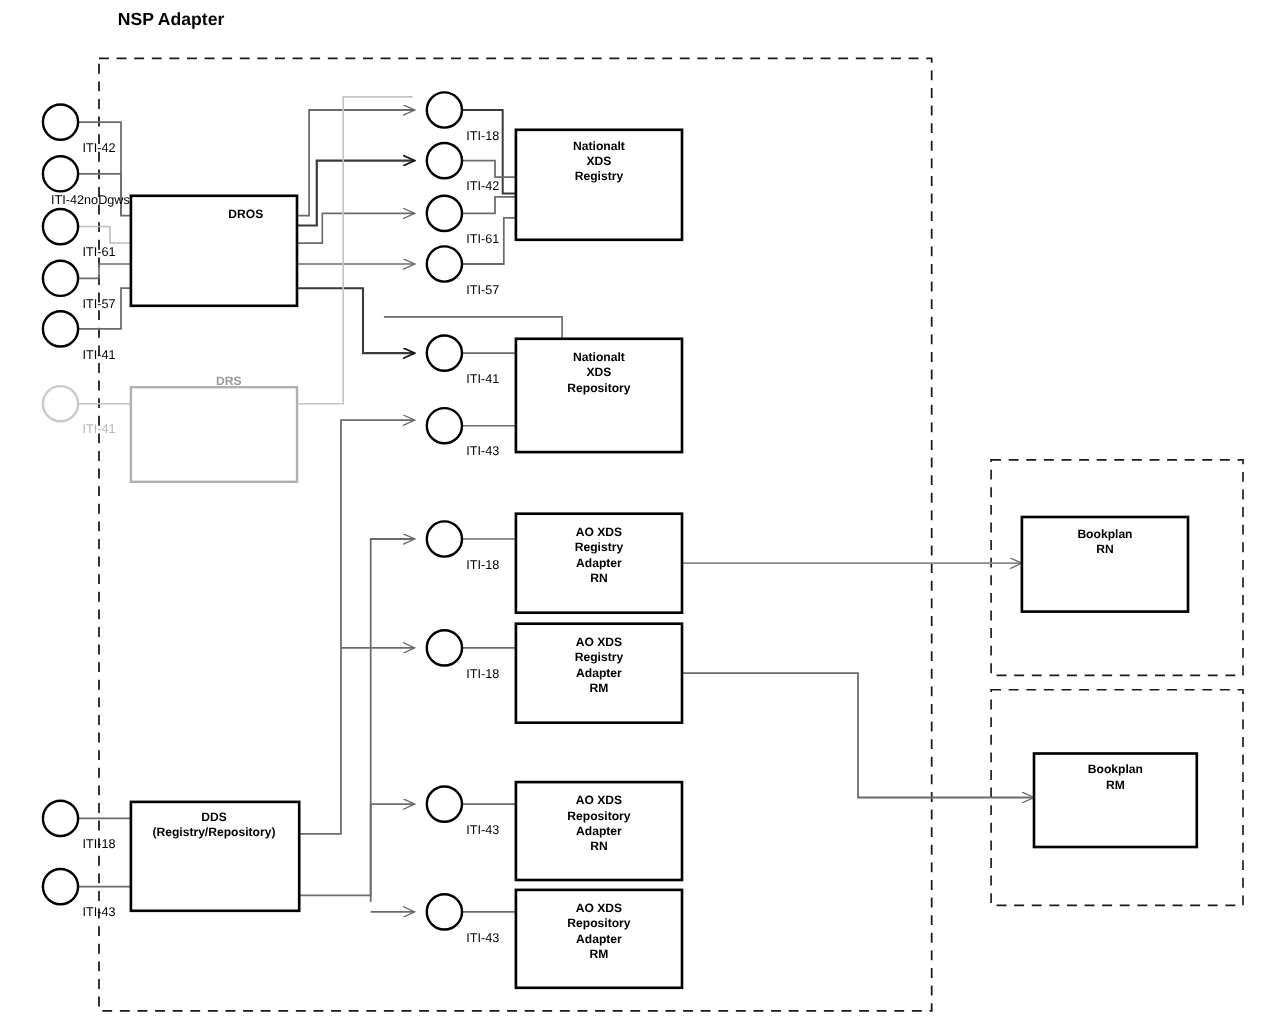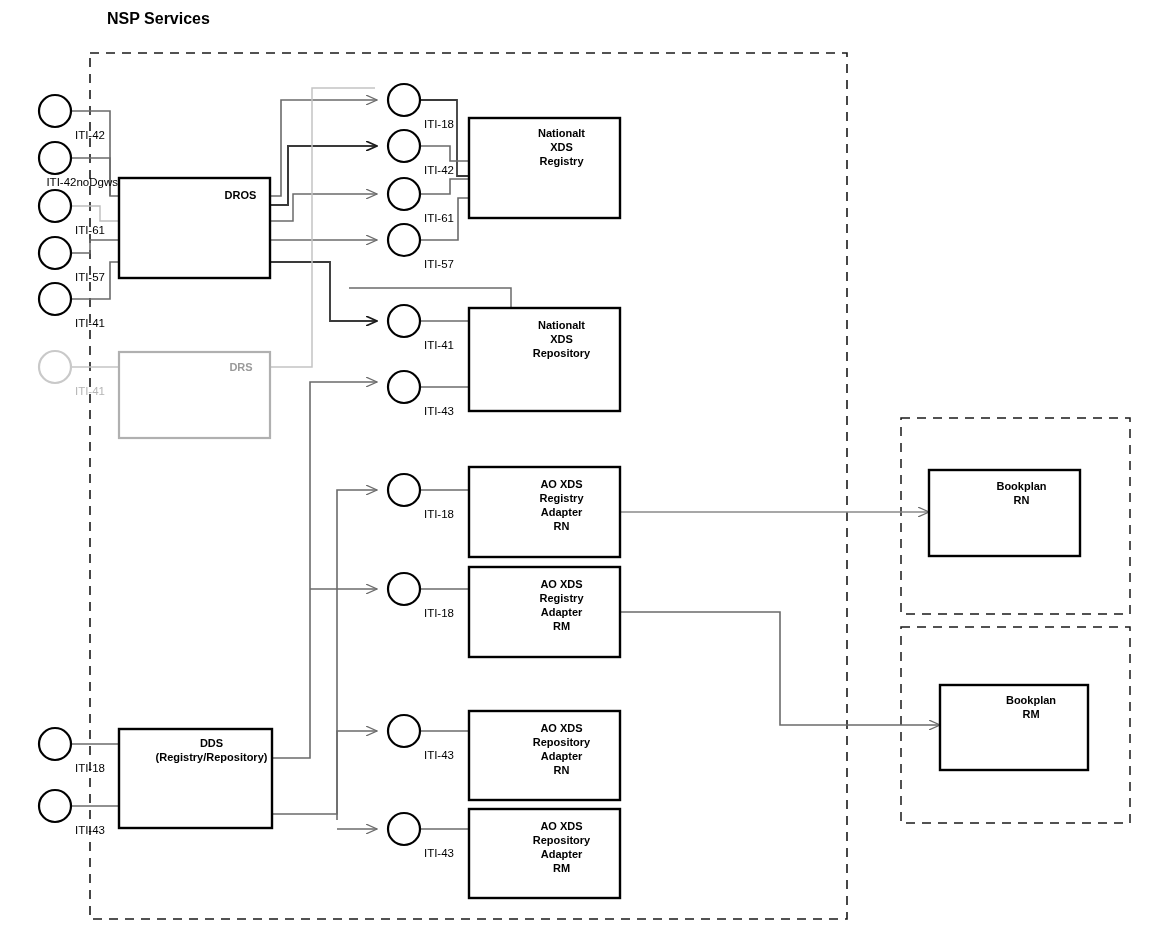--- a/index.html
+++ b/index.html
@@ -30,38 +30,37 @@
   }
   .boxlabel {
     position: absolute;
     font-size: 11px;
     font-weight: bold;
     color: #000000;
     text-align: center;
     line-height: 14px;
     white-space: pre-line;
     pointer-events: none;
-    padding-left: 17px;
   }
   .boxlabel.muted { color: #9a9a9a; }
   .circlelabel {
     position: absolute;
     font-size: 11.5px;
     color: #000000;
     text-align: right;
     white-space: nowrap;
   }
   .circlelabel.muted { color: #b5b5b5; }
 </style>
 </head>
 <body>
 
 <div id="canvas">
 
-  <div class="title" style="left:107px; top:10px;">NSP Services</div>
+  <div class="title" style="left:107px; top:10px;">NSP Adapter</div>
 
   <svg id="wires" viewBox="0 0 1150 939" xmlns="http://www.w3.org/2000/svg">
     <defs>
       <marker id="ah-mid" markerWidth="12" markerHeight="10" refX="11" refY="5" orient="auto" markerUnits="userSpaceOnUse">
         <path d="M0,0 L11,5 L0,10" fill="none" stroke="#6b6b6b" stroke-width="1.2"></path>
       </marker>
       <marker id="ah-dark" markerWidth="12" markerHeight="10" refX="11" refY="5" orient="auto" markerUnits="userSpaceOnUse">
         <path d="M0,0 L11,5 L0,10" fill="none" stroke="#1a1a1a" stroke-width="1.6"></path>
       </marker>
       <marker id="ah-light" markerWidth="12" markerHeight="10" refX="11" refY="5" orient="auto" markerUnits="userSpaceOnUse">
@@ -167,21 +166,21 @@
       <circle cx="404" cy="321" r="16" fill="#ffffff" stroke="#000000" stroke-width="2.2"></circle>
       <circle cx="404" cy="387" r="16" fill="#ffffff" stroke="#000000" stroke-width="2.2"></circle>
       <circle cx="404" cy="490" r="16" fill="#ffffff" stroke="#000000" stroke-width="2.2"></circle>
       <circle cx="404" cy="589" r="16" fill="#ffffff" stroke="#000000" stroke-width="2.2"></circle>
       <circle cx="404" cy="731" r="16" fill="#ffffff" stroke="#000000" stroke-width="2.2"></circle>
       <circle cx="404" cy="829" r="16" fill="#ffffff" stroke="#000000" stroke-width="2.2"></circle>
     </g>
   </svg>
 
   <div class="boxlabel" style="left:119px; top:188px; width:151px;margin-left:29px;">DROS</div>
-  <div class="boxlabel muted" style="left:119px; top:360px; width:178px;margin-left:16px;">DRS</div>
+  <div class="boxlabel muted" style="left:119px; top:340px; width:178px;">DRS</div>
   <div class="boxlabel" style="left:119px; top:736px; width:151px;">DDS
 (Registry/Repository)</div>
 
   <div class="boxlabel" style="left:469px; top:126px; width:151px;">Nationalt
 XDS
 Registry</div>
   <div class="boxlabel" style="left:469px; top:318px; width:151px;">Nationalt
 XDS
 Repository</div>
   <div class="boxlabel" style="left:469px; top:477px; width:151px;">AO XDS

